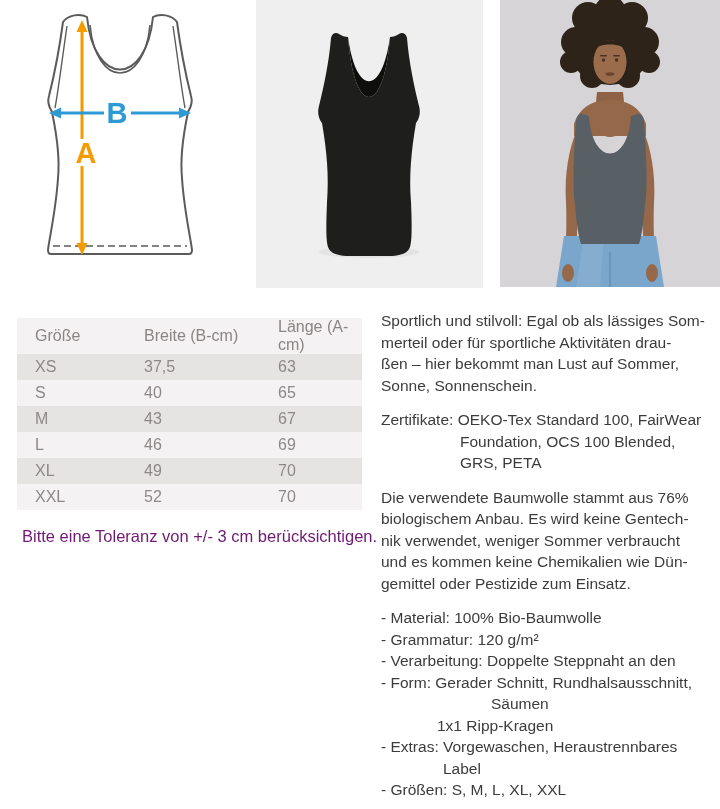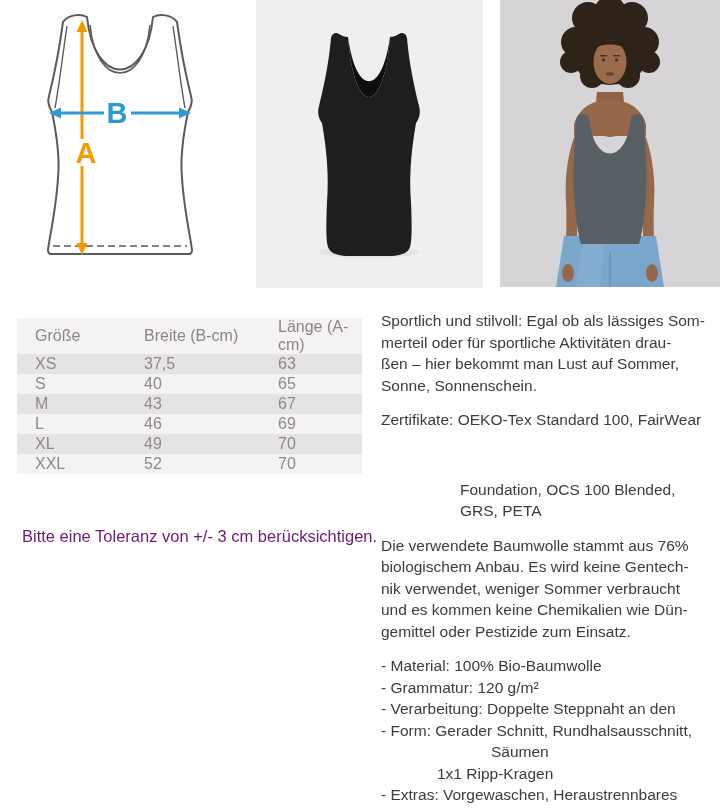--- a/index.html
+++ b/index.html
@@ -11,21 +11,21 @@
   .diagram-wrap{left:20px;width:220px;height:290px;}
   .flat-wrap{left:256px;width:227px;height:288px;}
   .model-wrap{left:500px;width:220px;height:287px;}
   .gallery-item svg{display:block;width:100%;height:100%;}
 
   
   .size-table{position:absolute;left:17px;top:318px;width:345px;
               border-collapse:collapse;border-spacing:0;
               font-size:16px;color:#8d8989;table-layout:fixed;}
   .size-table th,.size-table td{font-weight:normal;text-align:left;
-              padding:0 0 0 18px;height:20px;vertical-align:middle;}
+              padding:0 0 0 18px;height:26px;vertical-align:middle;}
   .size-table thead th{height:29px;background:#f4f2f2;color:#8a8585;}
   .size-table th:nth-child(1),.size-table td:nth-child(1){width:91px;}
   .size-table th:nth-child(2),.size-table td:nth-child(2){width:116px;}
   .size-table th:nth-child(3),.size-table td:nth-child(3){width:84px;}
   .size-table tbody tr:nth-child(odd){background:#e6e3e3;}
   .size-table tbody tr:nth-child(even){background:#f4f2f2;}
 
   .tolerance-note{position:absolute;left:22px;top:527px;margin:0;
                   font-size:16.5px;color:#701a75;}
 
@@ -184,21 +184,21 @@
 
 <div class="description">
     <div class="para">
       <div class="line">Sportlich und stilvoll: Egal ob als lässiges Som-</div>
       <div class="line">merteil oder für sportliche Aktivitäten drau-</div>
       <div class="line">ßen – hier bekommt man Lust auf Sommer,</div>
       <div class="line">Sonne, Sonnenschein.</div>
     </div>
     <div class="para">
       <div class="line">Zertifikate: OEKO-Tex Standard 100, FairWear</div>
-      <div class="line" style="padding-left: 79px; margin-top: 48px;">Foundation, OCS 100 Blended,</div>
+      <div class="line" style="padding-left: 79px;">Foundation, OCS 100 Blended,</div>
       <div class="line" style="padding-left: 79px;">GRS, PETA</div>
     </div>
     <div class="para">
       <div class="line">Die verwendete Baumwolle stammt aus 76%</div>
       <div class="line">biologischem Anbau. Es wird keine Gentech-</div>
       <div class="line">nik verwendet, weniger Sommer verbraucht</div>
       <div class="line">und es kommen keine Chemikalien wie Dün-</div>
       <div class="line">gemittel oder Pestizide zum Einsatz.</div>
     </div>
     <div class="para list">

